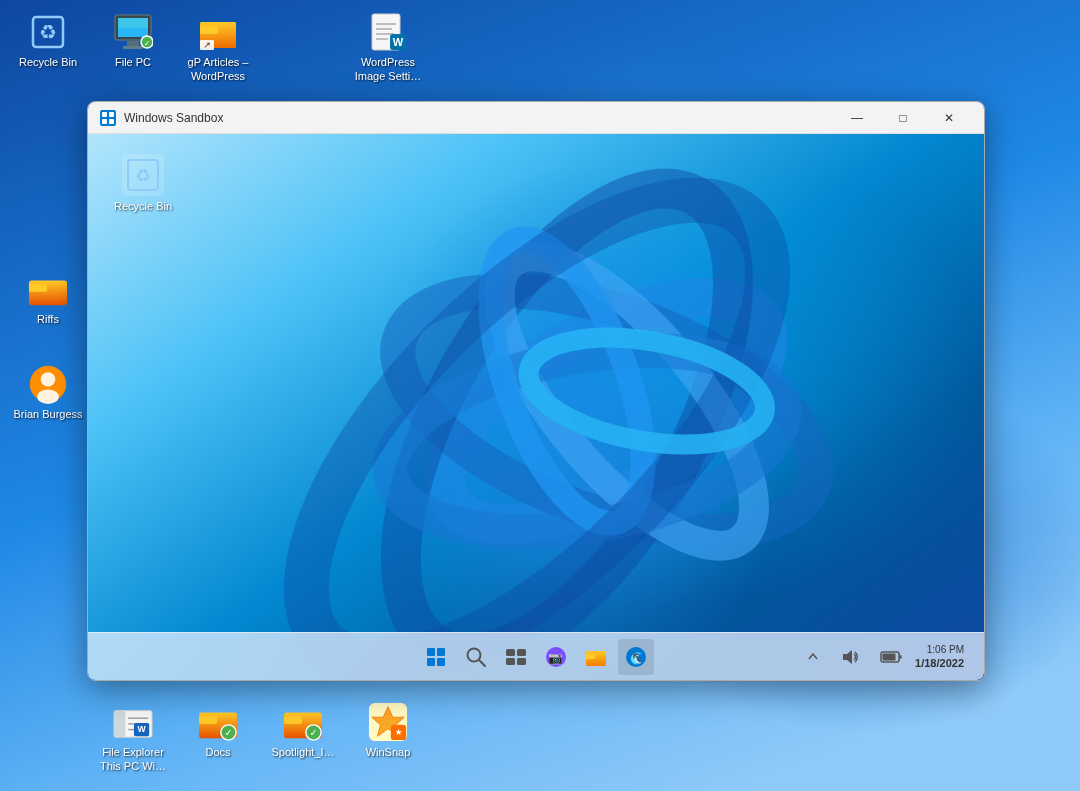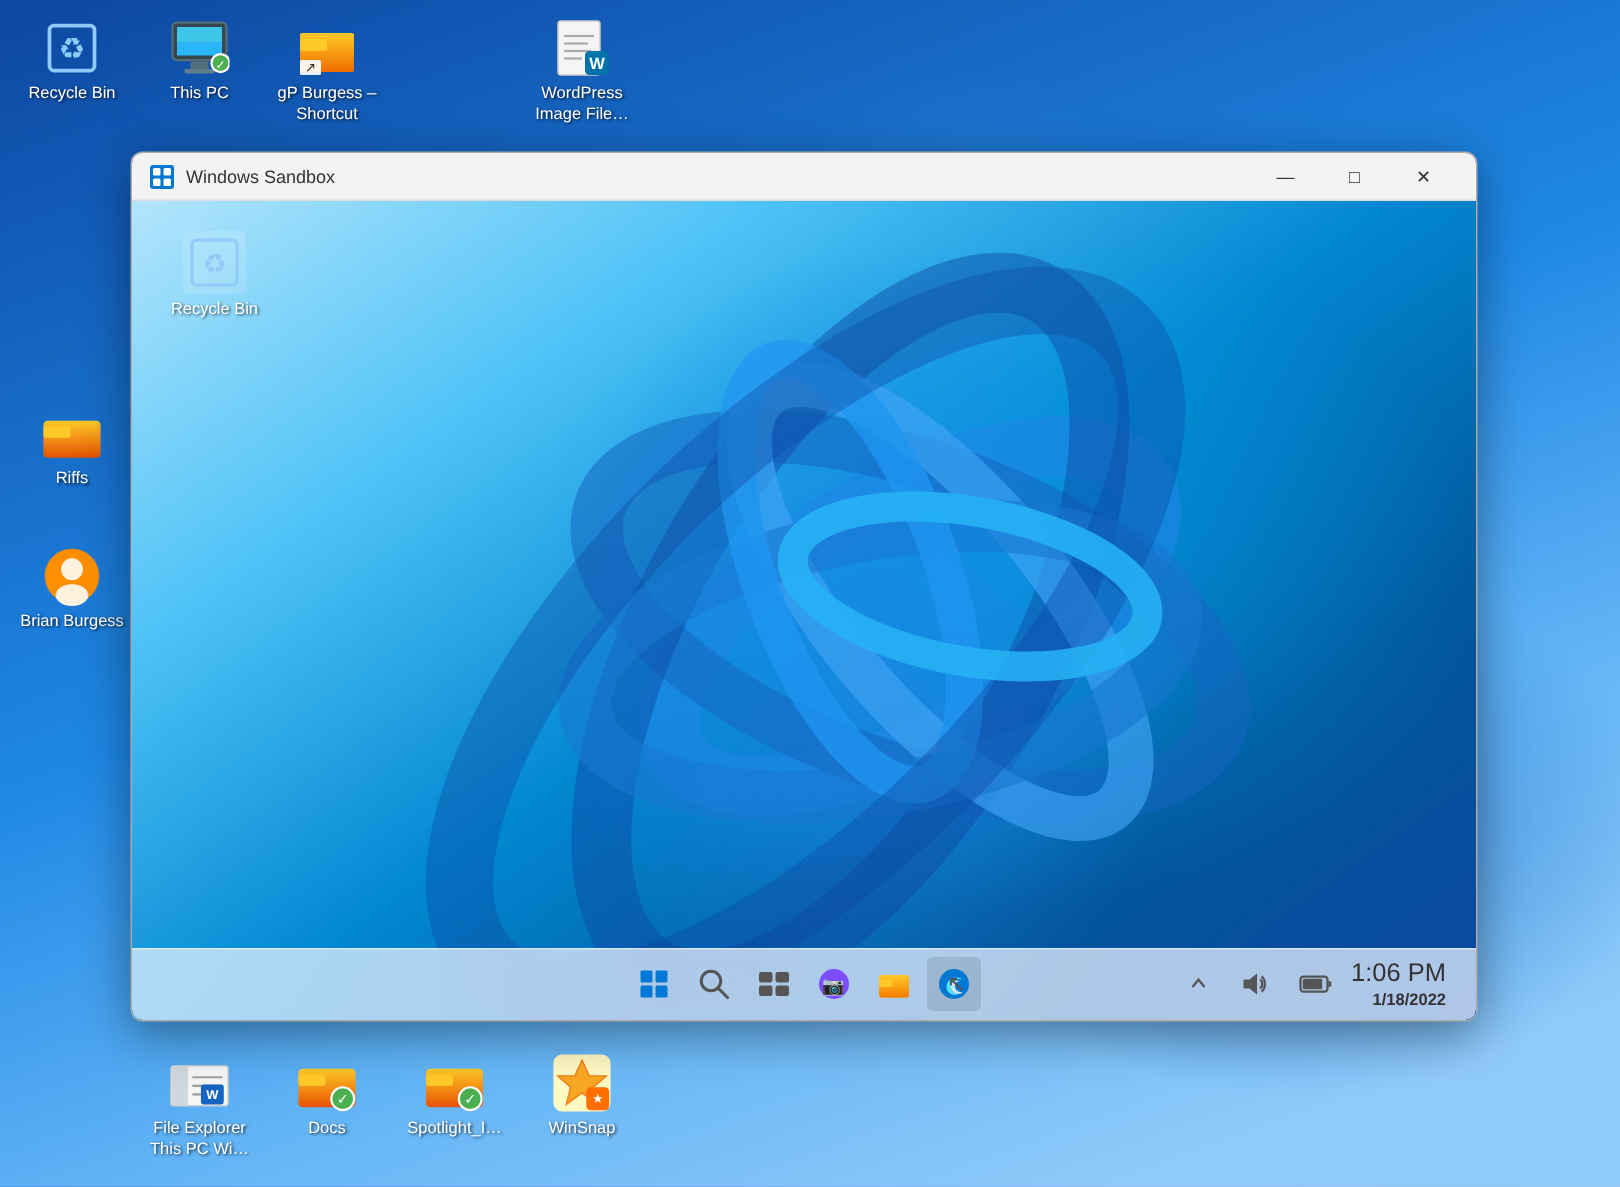--- a/index.html
+++ b/index.html
@@ -226,59 +226,59 @@
         <rect x="5" y="4" width="30" height="19" fill="#29b6f6"></rect>
 
         <rect x="5" y="4" width="30" height="10" fill="#4dd0e1" opacity="0.6"></rect>
         <rect x="14" y="27" width="12" height="5" fill="#546e7a"></rect>
         <rect x="10" y="32" width="20" height="3" rx="1" fill="#607d8b"></rect>
 
         <circle cx="34" cy="28" r="6" fill="#4caf50" stroke="white" stroke-width="1.5"></circle>
         <text x="34" y="32" text-anchor="middle" font-size="8" fill="white">✓</text>
       </svg>
     </div>
-    <div class="icon-label">This PC</div>
+    <div class="icon-label">File PC</div>
   </div>
 
   <div class="desktop-icon" style="top:8px; left:178px">
     <div class="icon-img">
       <svg width="40" height="36" viewBox="0 0 40 36">
         <rect x="2" y="8" width="36" height="26" rx="2" fill="#ffa000"></rect>
         <rect x="2" y="8" width="36" height="26" rx="2" fill="url(#fgrad)"></rect>
         <defs>
           <linearGradient id="fgrad" x1="0" y1="0" x2="0" y2="1">
             <stop offset="0%" stop-color="#ffca28"></stop>
             <stop offset="100%" stop-color="#ef6c00"></stop>
           </linearGradient>
         </defs>
         <rect x="2" y="12" width="18" height="8" rx="2" fill="#ffca28"></rect>
 
         <rect x="2" y="26" width="14" height="10" rx="1" fill="white" opacity="0.9"></rect>
         <text x="9" y="34" text-anchor="middle" font-size="9" fill="#333">↗</text>
       </svg>
     </div>
-    <div class="icon-label">gP Burgess – Shortcut</div>
+    <div class="icon-label">gP Articles – WordPress</div>
   </div>
 
 
   <div class="desktop-icon" style="top:8px; left:348px">
     <div class="icon-img">
       <svg width="40" height="40" viewBox="0 0 40 40">
 
         <rect x="4" y="2" width="28" height="36" rx="2" fill="#f5f5f5" stroke="#ccc" stroke-width="1"></rect>
         <line x1="8" y1="12" x2="28" y2="12" stroke="#aaa" stroke-width="1.5"></line>
         <line x1="8" y1="17" x2="24" y2="17" stroke="#aaa" stroke-width="1.5"></line>
         <line x1="8" y1="22" x2="26" y2="22" stroke="#aaa" stroke-width="1.5"></line>
         <line x1="8" y1="27" x2="20" y2="27" stroke="#aaa" stroke-width="1.5"></line>
 
         <rect x="22" y="22" width="16" height="16" rx="3" fill="#0073aa"></rect>
         <text x="30" y="34" text-anchor="middle" font-size="11" font-weight="bold" fill="white">W</text>
       </svg>
     </div>
-    <div class="icon-label">WordPress Image File…</div>
+    <div class="icon-label">WordPress Image Setti…</div>
   </div>
 
 
   <div class="desktop-icon" style="top:265px; left:8px">
     <div class="icon-img">
       <svg width="42" height="36" viewBox="0 0 42 36">
         <rect x="1" y="9" width="40" height="26" rx="3" fill="url(#fgrad3)"></rect>
         <defs>
           <linearGradient id="fgrad3" x1="0" y1="0" x2="0" y2="1">
             <stop offset="0%" stop-color="#ffca28"></stop>
@@ -498,21 +498,21 @@
 
             <div class="taskbar-icon">
               <svg width="22" height="14" viewBox="0 0 22 14">
                 <rect x="1" y="2" width="18" height="10" rx="2" fill="none" stroke="#555" stroke-width="1.5"></rect>
                 <rect x="2.5" y="3.5" width="13" height="7" rx="1" fill="#555"></rect>
                 <rect x="19.5" y="5" width="2" height="4" rx="1" fill="#555"></rect>
               </svg>
             </div>
 
             <div style="display:flex;flex-direction:column;align-items:flex-end;padding-right:4px;">
-              <span style="font-size:17px;color:#333;line-height:1.3;">1:06 PM</span>
+              <span style="font-size:10px;color:#333;line-height:1.3;">1:06 PM</span>
               <span style="font-size:11px;color:#333;line-height:1.3;font-weight:bold;">1/18/2022</span>
             </div>
           </div>
         </div>
       </div>
     </div>
   </div>
 </div>
 
 </body></html>

